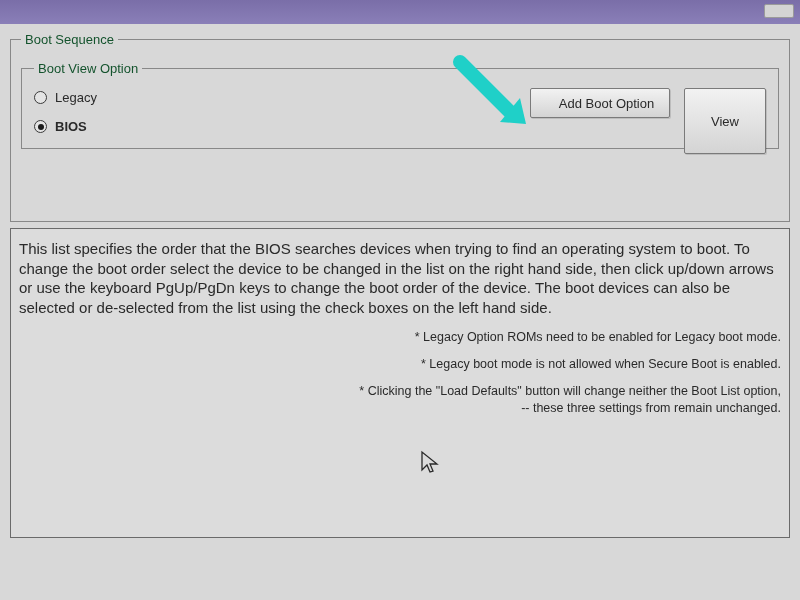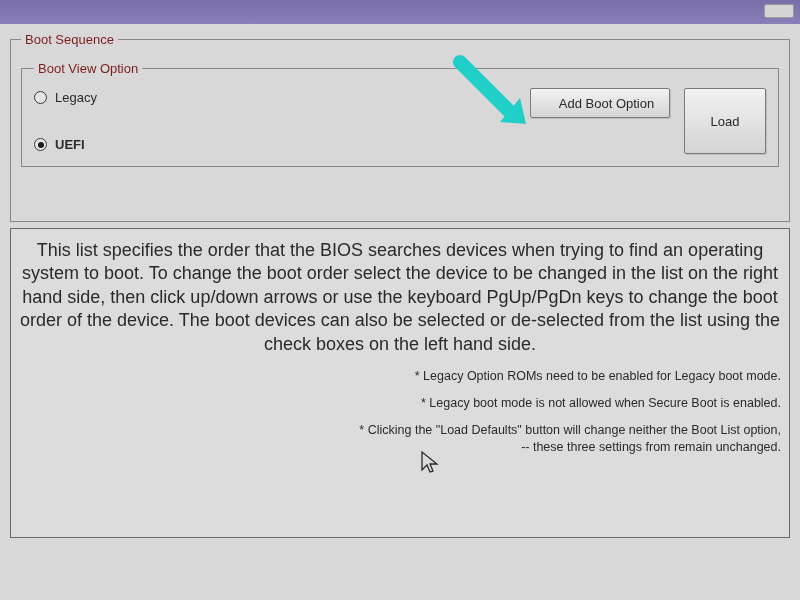--- a/index.html
+++ b/index.html
@@ -42,32 +42,32 @@
       margin-bottom: 6px;
       padding: 8px 10px;
       background: transparent;
     }
     fieldset.outer {
       min-height: 190px;
       padding-top: 14px;
     }
     legend {
       font-size: 13px;
-      color: #7f1d1d;
+      color: #14532d;
       padding: 0 4px;
     }
     fieldset.inner {
       border: 1px solid #888;
       padding: 10px 12px 14px 12px;
       position: relative;
     }
     .radio-group {
       display: flex;
       flex-direction: column;
-      gap: 32px;
+      gap: 14px;
       padding-top: 4px;
     }
     .radio-row {
       display: flex;
       align-items: center;
       gap: 8px;
       cursor: pointer;
     }
     .radio-circle {
       width: 13px;
@@ -129,24 +129,23 @@
       height: 66px;
     }
     .info-box {
       border: 1px solid #6a6a6a;
       background: #dcdcdc;
       padding: 10px 8px;
       margin-top: 4px;
       min-height: 310px;
     }
     .info-para {
-      font-size: 18px;
+      font-size: 15px;
       line-height: 1.3;
       margin-bottom: 12px;
-      text-align: center;
     }
     .info-bullets {
       padding-left: 18px;
     }
     .info-bullet {
       font-size: 12.5px;
       line-height: 1.35;
       margin-bottom: 10px;
       text-align: right;
     }
@@ -182,32 +181,32 @@
     <fieldset class="inner">
       <legend>Boot View Option</legend>
 
       <div class="radio-group">
         <div class="radio-row">
           <span class="radio-circle"></span>
           <span class="radio-label">Legacy</span>
         </div>
         <div class="radio-row">
           <span class="radio-circle filled"></span>
-          <span class="radio-label bold">UEFI</span>
+          <span class="radio-label bold">BIOS</span>
         </div>
       </div>
 
       <div class="button-area">
         <div class="button-stack">
           <div class="btn small">
             <span>Add Boot Option</span>
           </div>
         </div>
         <div class="btn tall">
-          <span>Load</span>
+          <span>View</span>
         </div>
       </div>
     </fieldset>
   </fieldset>
 
   <div class="info-box">
     <p class="info-para">This list specifies the order that the BIOS searches devices when trying to find an operating system to boot. To change the boot order select the device to be changed in the list on the right hand side, then click up/down arrows or use the keyboard PgUp/PgDn keys to change the boot order of the device. The boot devices can also be selected or de-selected from the list using the check boxes on the left hand side.</p>
     <div class="info-bullets">
       <p class="info-bullet">* Legacy Option ROMs need to be enabled for Legacy boot mode.</p>
       <p class="info-bullet">* Legacy boot mode is not allowed when Secure Boot is enabled.</p>

